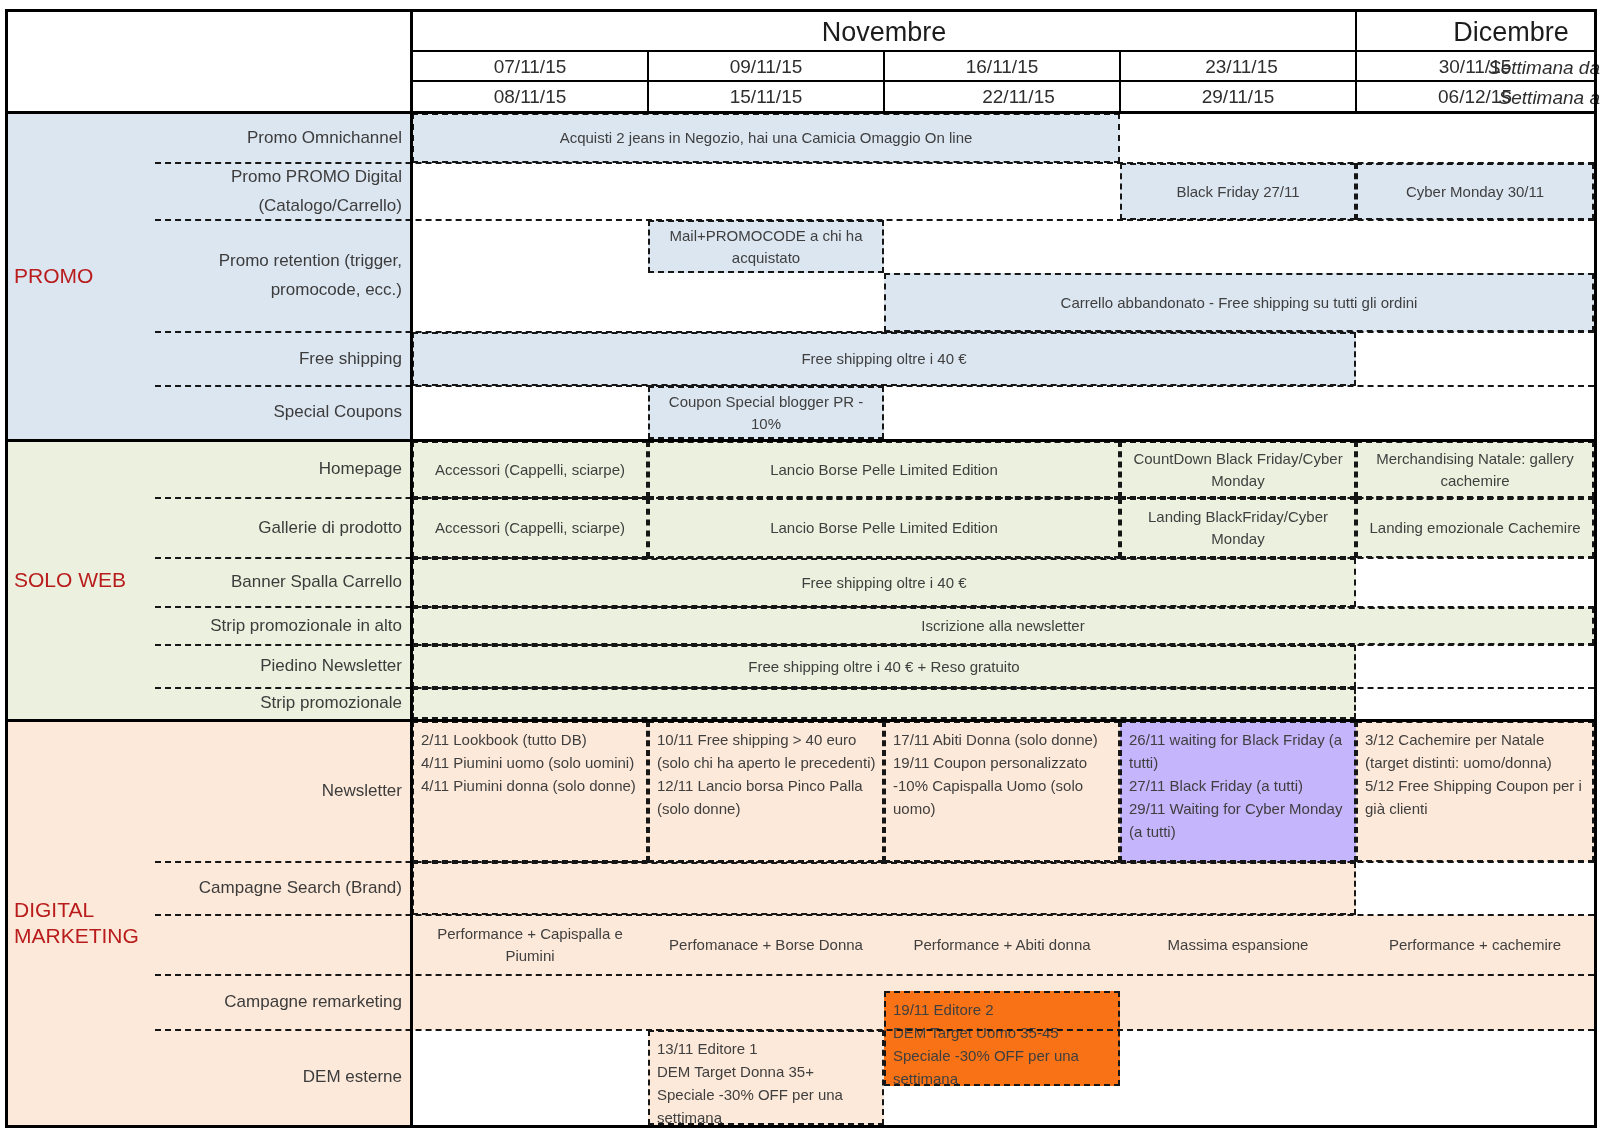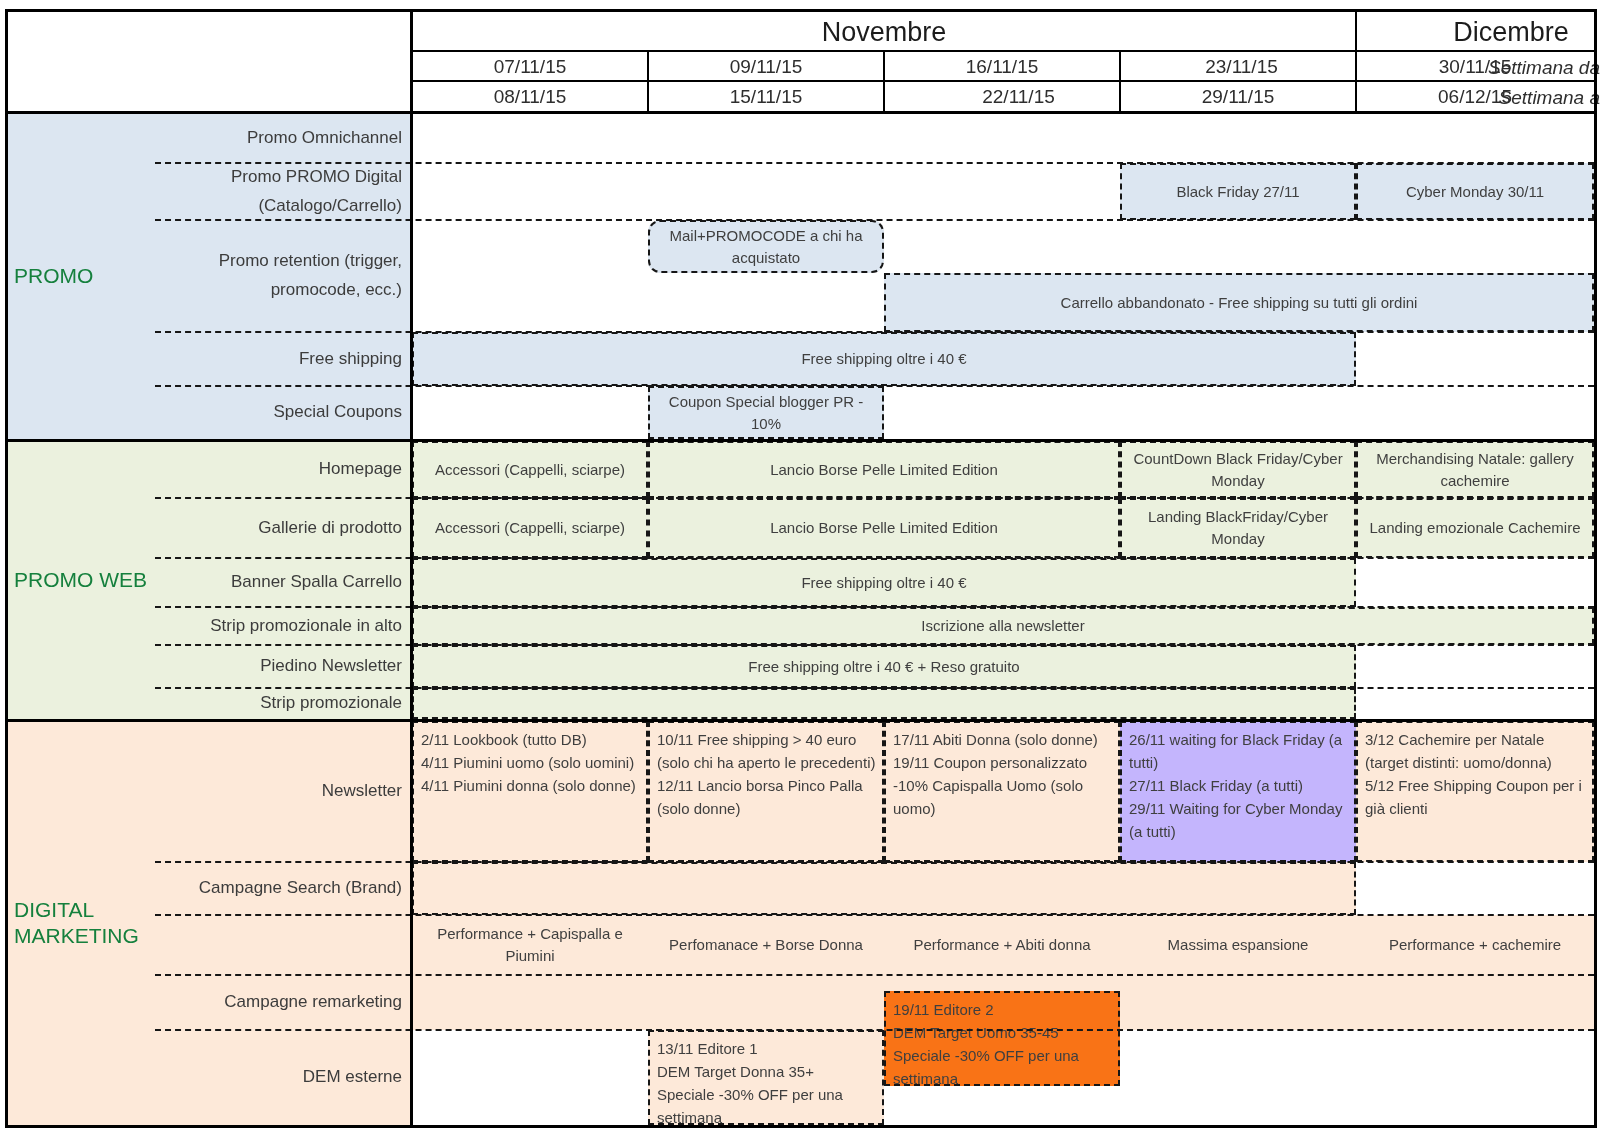--- a/index.html
+++ b/index.html
@@ -7,21 +7,21 @@
         font-family:"Liberation Sans","DejaVu Sans",sans-serif;color:#3f3f3f;}
   .abs{position:absolute;box-sizing:border-box;}
   .solid{background:#000;z-index:40;}
   .outer{border:3px solid #000;background:transparent;z-index:45;}
   .month{display:flex;align-items:center;justify-content:center;font-size:27px;color:#1c1c1c;z-index:5;}
   .datecell{display:flex;align-items:center;justify-content:center;font-size:19px;color:#2e2e2e;z-index:5;}
   .cornerlab{position:absolute;right:12px;font-style:italic;font-size:19px;color:#2e2e2e;text-align:right;z-index:5;}
   .section-fill{z-index:1;}
   .data-white{background:#fff;z-index:2;}
   .section-name{position:absolute;left:14px;display:flex;align-items:center;
-        font-size:21px;color:#15803d;z-index:6;line-height:1.25;}
+        font-size:21px;color:#b91c1c;z-index:6;line-height:1.25;}
   .rowlabel{display:flex;align-items:center;justify-content:flex-end;text-align:right;
         font-size:17px;line-height:1.7;color:#3c3c3c;z-index:6;padding-right:8px;}
   .rowsep{border-top:2px dashed #161616;z-index:12;background:transparent;}
   .band{z-index:3;}
   .entry{z-index:10;border:2px dashed #161616;display:flex;align-items:center;justify-content:center;
         text-align:center;font-size:15px;line-height:1.45;padding:2px 8px;white-space:pre-line;}
   .entry.leftal{align-items:flex-start;justify-content:flex-start;text-align:left;
         padding:5px 4px 2px 7px;line-height:1.54;font-size:15px;}
   .entry.flat{border:none;background:transparent;z-index:11;}
 </style>
@@ -40,37 +40,38 @@
     <div class="abs datecell" style="left: 1356px; top: 52px; width: 238px; height: 30px;">30/11/15</div>
     <div class="abs datecell" style="left: 412px; top: 82px; width: 236px; height: 30px;">08/11/15</div>
     <div class="abs datecell" style="left: 648px; top: 82px; width: 236px; height: 30px;">15/11/15</div>
     <div class="abs datecell" style="left: 884px; top: 82px; width: 236px; height: 30px; padding-left: 33px;">22/11/15</div>
     <div class="abs datecell" style="left: 1120px; top: 82px; width: 236px; height: 30px;">29/11/15</div>
     <div class="abs datecell" style="left: 1356px; top: 82px; width: 238px; height: 30px;">06/12/15</div>
     <div class="abs section-fill" style="left: 8px; top: 113px; width: 404px; height: 326px; background: rgb(220, 230, 241);"></div>
     <div class="abs data-white" style="left: 412px; top: 113px; width: 1182px; height: 326px;"></div>
     <div class="abs section-name" style="left: 14px; top: 113px; width: 140px; height: 326px;">PROMO</div>
     <div class="abs rowlabel" style="left: 155px; top: 113px; width: 255px; height: 50px;">Promo Omnichannel</div>
+    <div class="abs entry" style="left: 412px; top: 113px; width: 708px; height: 50px; background: rgb(220, 230, 241);">Acquisti 2 jeans in Negozio, hai una Camicia Omaggio On line</div>
     <div class="abs rowsep" style="left: 155px; top: 162px; width: 1439px; height: 2px;"></div>
     <div class="abs rowlabel" style="left: 155px; top: 163px; width: 255px; height: 57px;">Promo PROMO Digital (Catalogo/Carrello)</div>
     <div class="abs entry" style="left: 1120px; top: 163px; width: 236px; height: 57px; background: rgb(220, 230, 241);">Black Friday 27/11</div>
     <div class="abs entry" style="left: 1356px; top: 163px; width: 238px; height: 57px; background: rgb(220, 230, 241);">Cyber Monday 30/11</div>
     <div class="abs rowsep" style="left: 155px; top: 219px; width: 1439px; height: 2px;"></div>
     <div class="abs rowlabel" style="left: 155px; top: 220px; width: 255px; height: 112px;">Promo retention (trigger, promocode, ecc.)</div>
-    <div class="abs entry" style="left: 648px; top: 220px; width: 236px; height: 53px; background: rgb(220, 230, 241); border-radius: 12px;">Mail+PROMOCODE  a chi ha acquistato</div>
+    <div class="abs entry" style="left: 648px; top: 220px; width: 236px; height: 53px; background: rgb(220, 230, 241);">Mail+PROMOCODE  a chi ha acquistato</div>
     <div class="abs entry" style="left: 884px; top: 273px; width: 710px; height: 59px; background: rgb(220, 230, 241);">Carrello abbandonato - Free shipping su tutti gli ordini</div>
     <div class="abs rowsep" style="left: 155px; top: 331px; width: 1439px; height: 2px;"></div>
     <div class="abs rowlabel" style="left: 155px; top: 332px; width: 255px; height: 54px;">Free shipping</div>
     <div class="abs entry" style="left: 412px; top: 332px; width: 944px; height: 54px; background: rgb(220, 230, 241);">Free shipping oltre i 40 €</div>
     <div class="abs rowsep" style="left: 155px; top: 385px; width: 1439px; height: 2px;"></div>
     <div class="abs rowlabel" style="left: 155px; top: 386px; width: 255px; height: 53px;">Special Coupons</div>
     <div class="abs entry" style="left: 648px; top: 386px; width: 236px; height: 53px; background: rgb(220, 230, 241);">Coupon Special blogger PR - 10%</div>
     <div class="abs section-fill" style="left: 8px; top: 441px; width: 404px; height: 278px; background: rgb(235, 241, 222);"></div>
     <div class="abs data-white" style="left: 412px; top: 441px; width: 1182px; height: 278px;"></div>
-    <div class="abs section-name" style="left: 14px; top: 441px; width: 140px; height: 278px;">PROMO WEB</div>
+    <div class="abs section-name" style="left: 14px; top: 441px; width: 140px; height: 278px;">SOLO WEB</div>
     <div class="abs rowlabel" style="left: 155px; top: 441px; width: 255px; height: 57px;">Homepage</div>
     <div class="abs entry" style="left: 412px; top: 441px; width: 236px; height: 57px; background: rgb(235, 241, 222);">Accessori (Cappelli, sciarpe)</div>
     <div class="abs entry" style="left: 648px; top: 441px; width: 472px; height: 57px; background: rgb(235, 241, 222);">Lancio Borse Pelle Limited Edition</div>
     <div class="abs entry" style="left: 1120px; top: 441px; width: 236px; height: 57px; background: rgb(235, 241, 222);">CountDown Black Friday/Cyber Monday</div>
     <div class="abs entry" style="left: 1356px; top: 441px; width: 238px; height: 57px; background: rgb(235, 241, 222);">Merchandising Natale: gallery cachemire</div>
     <div class="abs rowsep" style="left: 155px; top: 497px; width: 1439px; height: 2px;"></div>
     <div class="abs rowlabel" style="left: 155px; top: 498px; width: 255px; height: 60px;">Gallerie di prodotto</div>
     <div class="abs entry" style="left: 412px; top: 498px; width: 236px; height: 60px; background: rgb(235, 241, 222);">Accessori (Cappelli, sciarpe)</div>
     <div class="abs entry" style="left: 648px; top: 498px; width: 472px; height: 60px; background: rgb(235, 241, 222);">Lancio Borse Pelle Limited Edition</div>
     <div class="abs entry" style="left: 1120px; top: 498px; width: 236px; height: 60px; background: rgb(235, 241, 222);">Landing BlackFriday/Cyber Monday</div>

